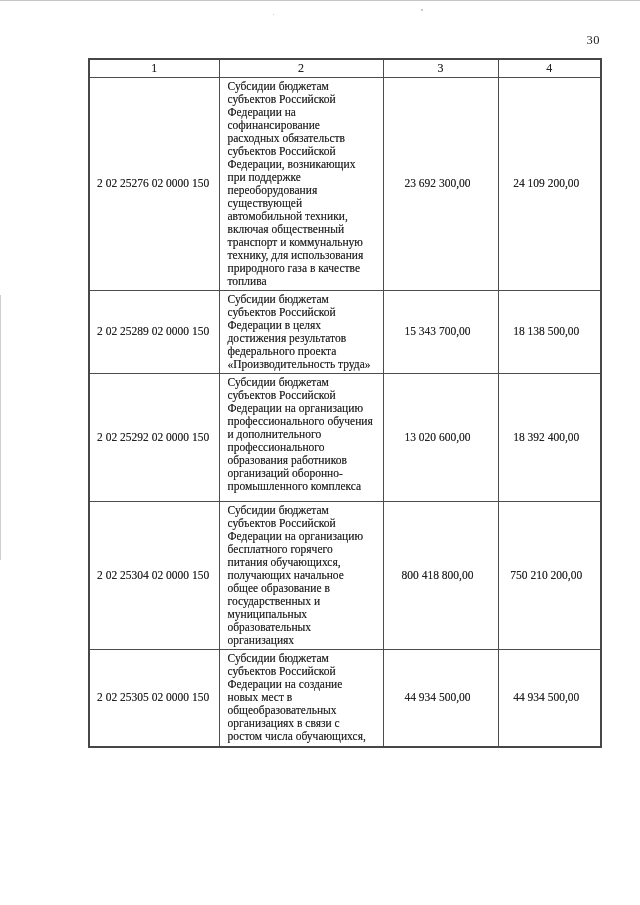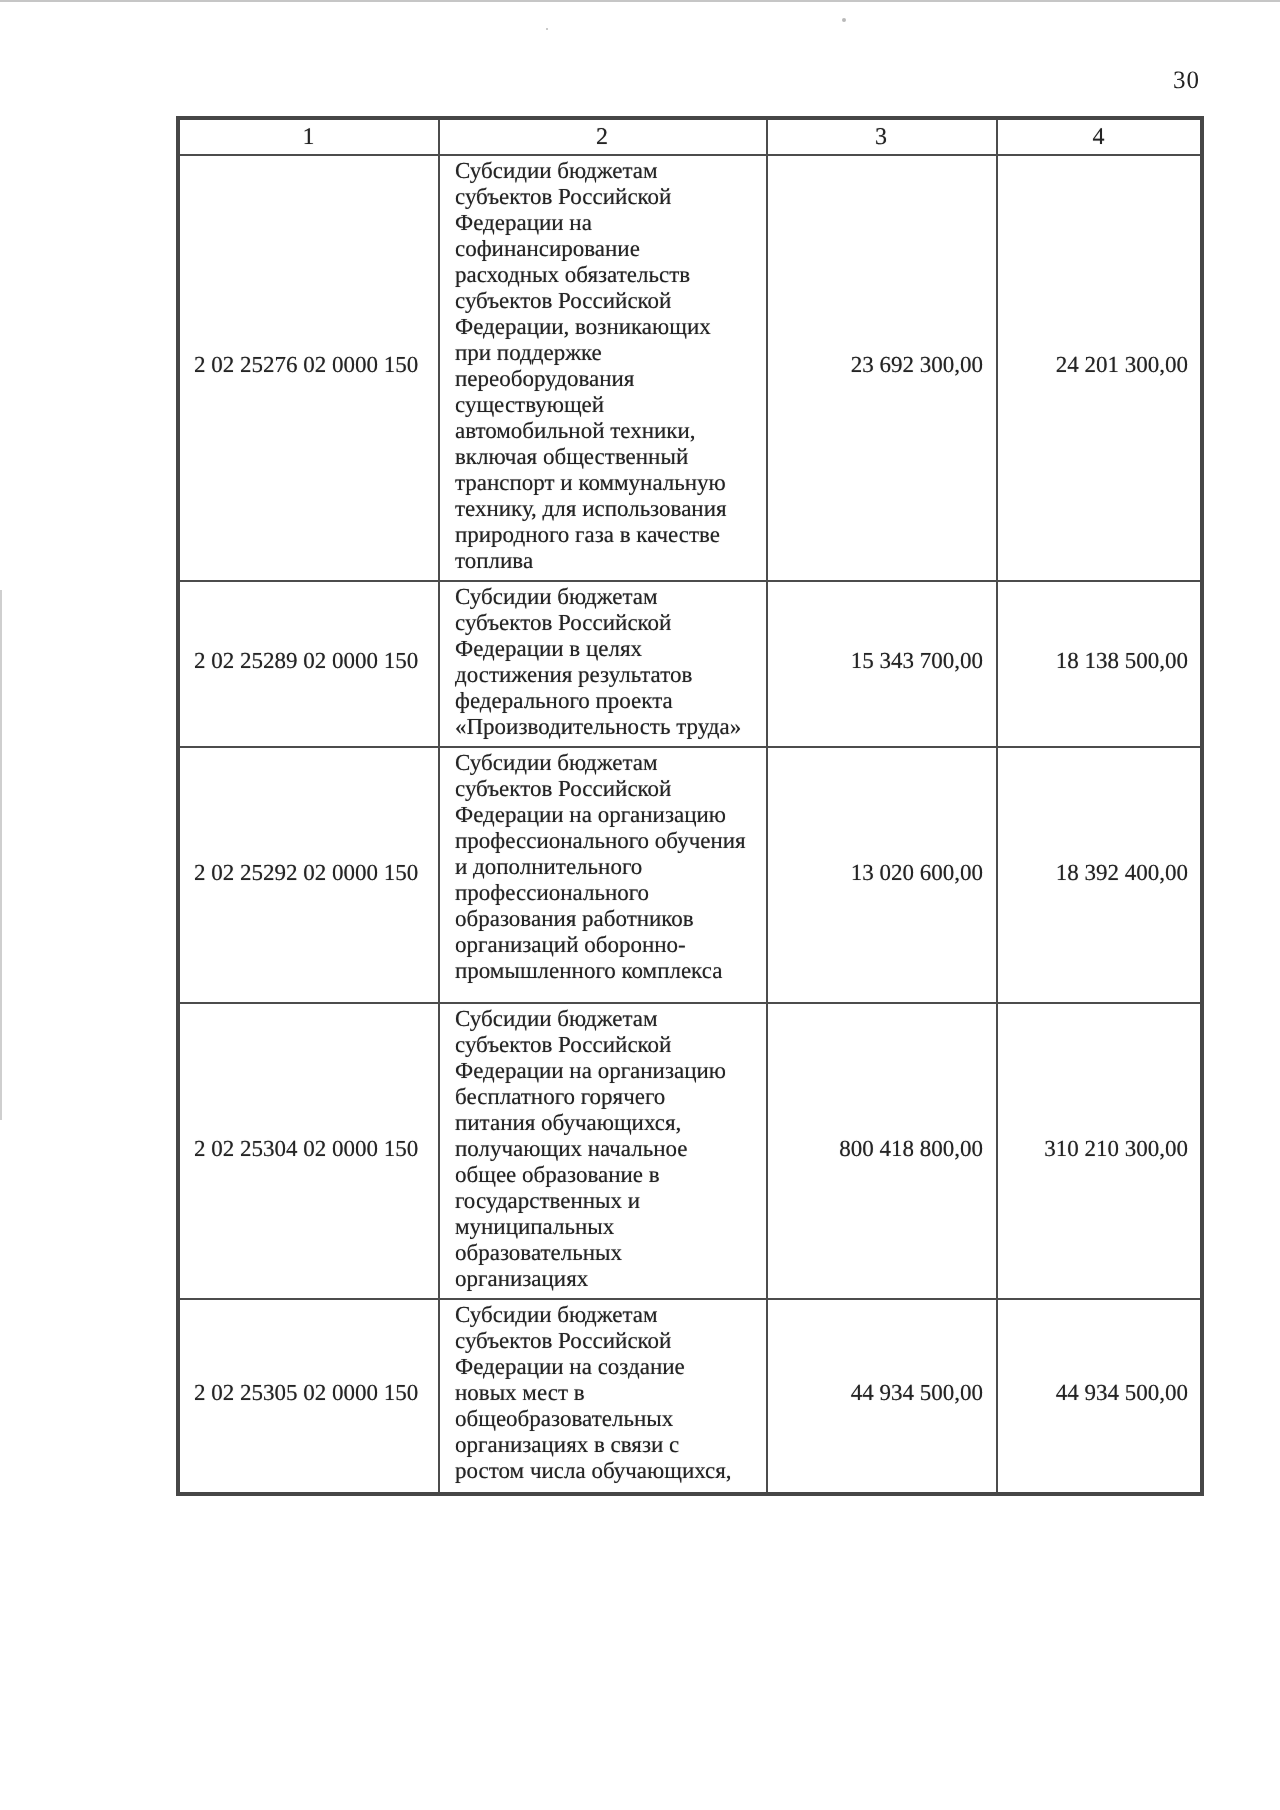--- a/index.html
+++ b/index.html
@@ -83,21 +83,21 @@
     margin-left: 17px;
   }
   td.desc {
     vertical-align: top;
     text-align: left;
     padding: 2px 3px 2px 8px;
     white-space: pre-line;
   }
   td.amt {
     vertical-align: middle;
-    text-align: right;
+    text-align: center;
     padding-right: 6px;
     white-space: nowrap;
   }
 </style>
 </head>
 <body>
 
 <div class="scan-edge-top"></div>
 <div class="scan-edge-left"></div>
 <div class="scan-speck speck-a"></div>
@@ -133,21 +133,21 @@
 при поддержке
 переоборудования
 существующей
 автомобильной техники,
 включая общественный
 транспорт и коммунальную
 технику, для использования
 природного газа в качестве
 топлива</td>
       <td class="amt">23 692 300,00</td>
-      <td class="amt">24 201 300,00</td>
+      <td class="amt">24 109 200,00</td>
     </tr>
 
     <tr class="r3">
       <td class="code">2 02 25289 02 0000 150</td>
       <td class="desc">Субсидии бюджетам
 субъектов Российской
 Федерации в целях
 достижения результатов
 федерального проекта
 «Производительность труда»</td>
@@ -177,21 +177,21 @@
 Федерации на организацию
 бесплатного горячего
 питания обучающихся,
 получающих начальное
 общее образование в
 государственных и
 муниципальных
 образовательных
 организациях</td>
       <td class="amt">800 418 800,00</td>
-      <td class="amt">310 210 300,00</td>
+      <td class="amt">750 210 200,00</td>
     </tr>
 
     <tr class="r6">
       <td class="code">2 02 25305 02 0000 150</td>
       <td class="desc">Субсидии бюджетам
 субъектов Российской
 Федерации на создание
 новых мест в
 общеобразовательных
 организациях в связи с

